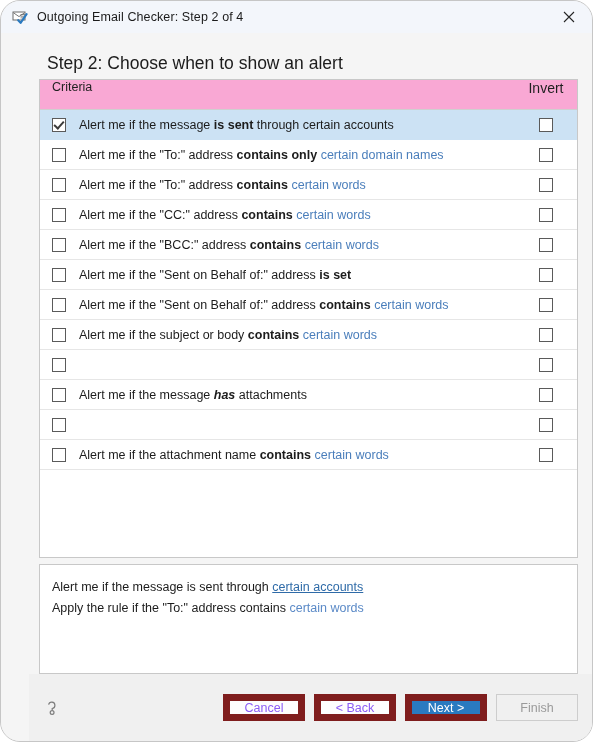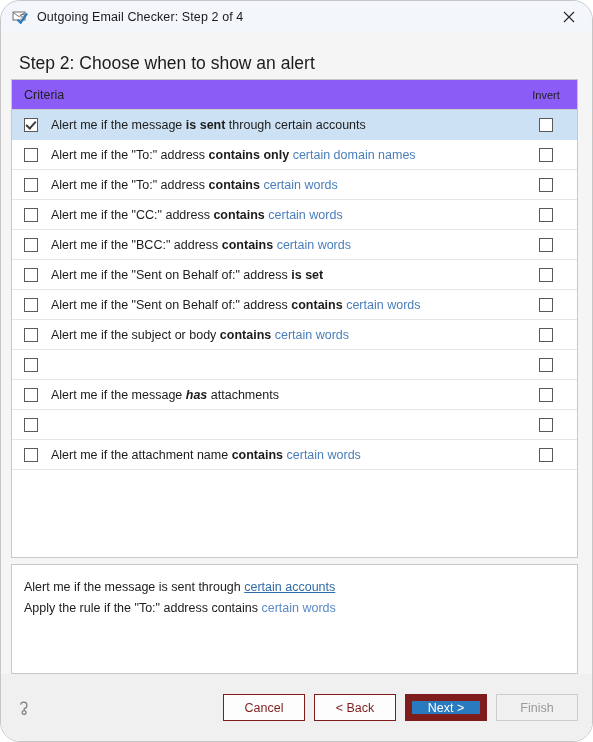--- a/index.html
+++ b/index.html
@@ -61,20 +61,21 @@
   }
   .close-btn svg { display: block; }
 
   
   .content {
     flex: 1 1 auto;
     background: #f5f5f5;
     display: flex;
     flex-direction: column;
     position: relative;
+    padding-left: 28px;
   }
   .step-heading {
     font-size: 17.5px;
     color: #1c1c1c;
     padding: 20px 0 0 18px;
     height: 34px;
     box-sizing: border-box;
     flex: 0 0 auto;
     white-space: nowrap;
   }
@@ -87,35 +88,35 @@
     border-bottom: 1px solid #c8c8c8;
     height: 479px;
     box-sizing: border-box;
     flex: 0 0 auto;
     overflow: hidden;
     position: relative;
   }
   .list-header {
     display: flex;
     height: 30px;
-    background: #8b5cf6;
+    background: #f9a8d4;
     border-bottom: 1px solid #cfcfcf;
-    align-items: center;
+    align-items: flex-start;
     box-sizing: border-box;
   }
   .col-criteria {
     flex: 1 1 auto;
     padding-left: 12px;
     font-size: 12.5px;
     color: #1f1f1f;
   }
   .col-invert {
     width: 60px;
     flex: 0 0 60px;
-    font-size: 11px;
+    font-size: 14px;
     color: #1f1f1f;
     text-align: center;
     padding-right: 2px;
     box-sizing: border-box;
   }
 
   .row {
     display: flex;
     align-items: center;
     height: 30px;
@@ -215,25 +216,25 @@
   .btn-group {
     margin-left: auto;
     display: flex;
     gap: 9px;
     align-items: center;
   }
   .btn {
     width: 82px;
     height: 27px;
     box-sizing: border-box;
-    border: 1px solid #7f1d1d;
+    border: 7px solid #7f1d1d;
     background: #fdfdfd;
     font-family: "Liberation Sans", sans-serif;
     font-size: 12.5px;
-    color: #7f1d1d;
+    color: #8b5cf6;
     display: flex;
     align-items: center;
     justify-content: center;
     padding: 0;
   }
   .btn.primary {
     background: #2a7ac0;
     border: 7px solid #7f1d1d;
     color: #ffffff;
   }

